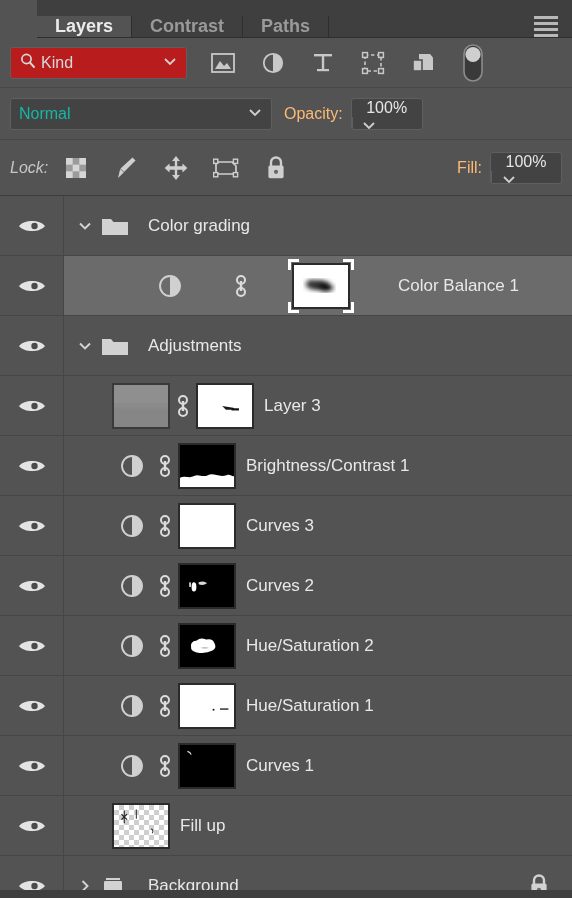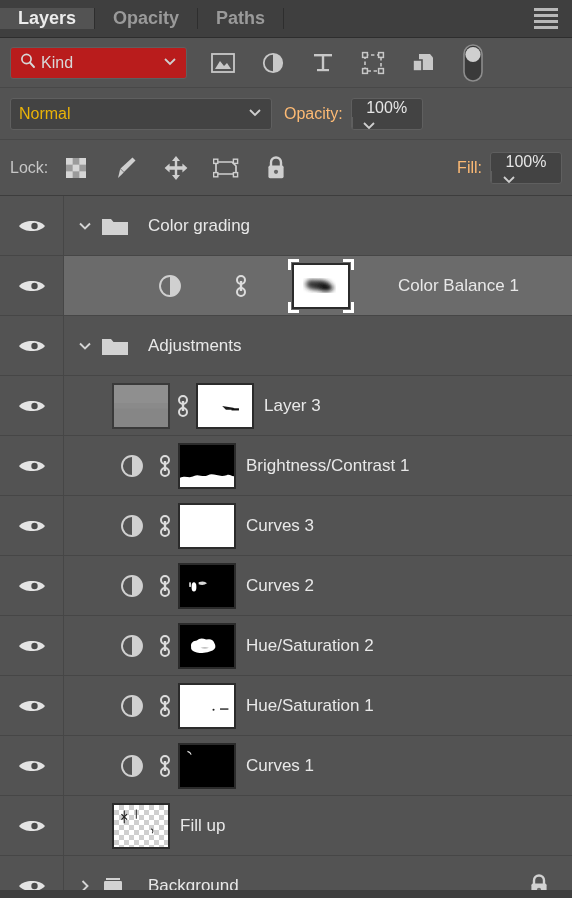--- a/index.html
+++ b/index.html
@@ -13,23 +13,24 @@
     position: relative;
     width: 572px; height: 898px;
     background: #535353;
     display: flex; flex-direction: column;
   }
 
   
   .tabbar {
     height: 38px; flex: 0 0 38px;
     background: #3f3f3f;
-    display: flex; align-items: center;
+    display: flex; align-items: flex-end;
     border-bottom: 1px solid #2e2e2e;
     position: relative;
+    margin-left: 37px;
   }
   .tab {
     display: flex; align-items: center;
     padding: 0 18px;
     font-size: 18px; font-weight: bold;
     color: #9a9a9a;
     border-right: 1px solid #2e2e2e;
     background: #3f3f3f;
   }
   .tab.active { background: #535353; color: #ececec; }
@@ -70,21 +71,21 @@
     height: 52px; flex: 0 0 52px;
     background: #535353;
     display: flex; align-items: center;
     padding: 0 10px;
     border-bottom: 1px solid #484848;
   }
   .blend-select {
     width: 262px; height: 32px;
     background: #434343; border: 1px solid #5f5f5f; border-radius: 3px;
     display: flex; align-items: center; padding: 0 8px;
-    color: #eab308; font-size: 16px;
+    color: #14b8a6; font-size: 16px;
   }
   .blend-select span:first-child { flex: 1; }
   .field-label { color: #fdba74; font-size: 16px; margin: 0 8px 0 12px; }
   .numfield {
     display: flex; height: 32px;
     border: 1px solid #5f5f5f; border-radius: 3px;
     background: #434343; overflow: hidden; flex-direction: column;
   }
   .numfield .val {
     width: 70px; display: flex; align-items: center; justify-content: center;
@@ -96,21 +97,21 @@
   }
 
   
   .lockrow {
     height: 56px; flex: 0 0 56px;
     background: #535353;
     display: flex; align-items: center;
     padding: 0 10px;
     border-bottom: 1px solid #3d3d3d;
   }
-  .lock-text { color: #c6c6c6; font-size: 16px; margin-right: 14px; }
+  .lock-text { color: #c6c6c6; font-size: 16px; margin-right: 14px; font-style: italic; }
   .lock-icons { display:flex; align-items:center; gap: 22px; }
   .lkicon { width:28px; height:30px; display:flex; align-items:center; justify-content:center; }
   .fill-group { margin-left: auto; display:flex; align-items:center; }
 
   
   .layerlist { flex: 1; overflow: hidden; background: #535353; }
   .lrow {
     height: 60px;
     display: flex; align-items: center;
     border-bottom: 1px solid #464646;
@@ -165,21 +166,21 @@
 </head>
 <body>
 
 <div id="panel">
 
   <div class="tabbar">
     <div class="tab active">
       <span>Layers</span>
     </div>
     <div class="tab">
-      <span>Opacity</span>
+      <span>Contrast</span>
     </div>
     <div class="tab">
       <span>Paths</span>
     </div>
     <div class="tab-spacer"></div>
     <div class="panel-menu">
       <i></i>
         <i></i>
         <i></i>
         <i></i>

